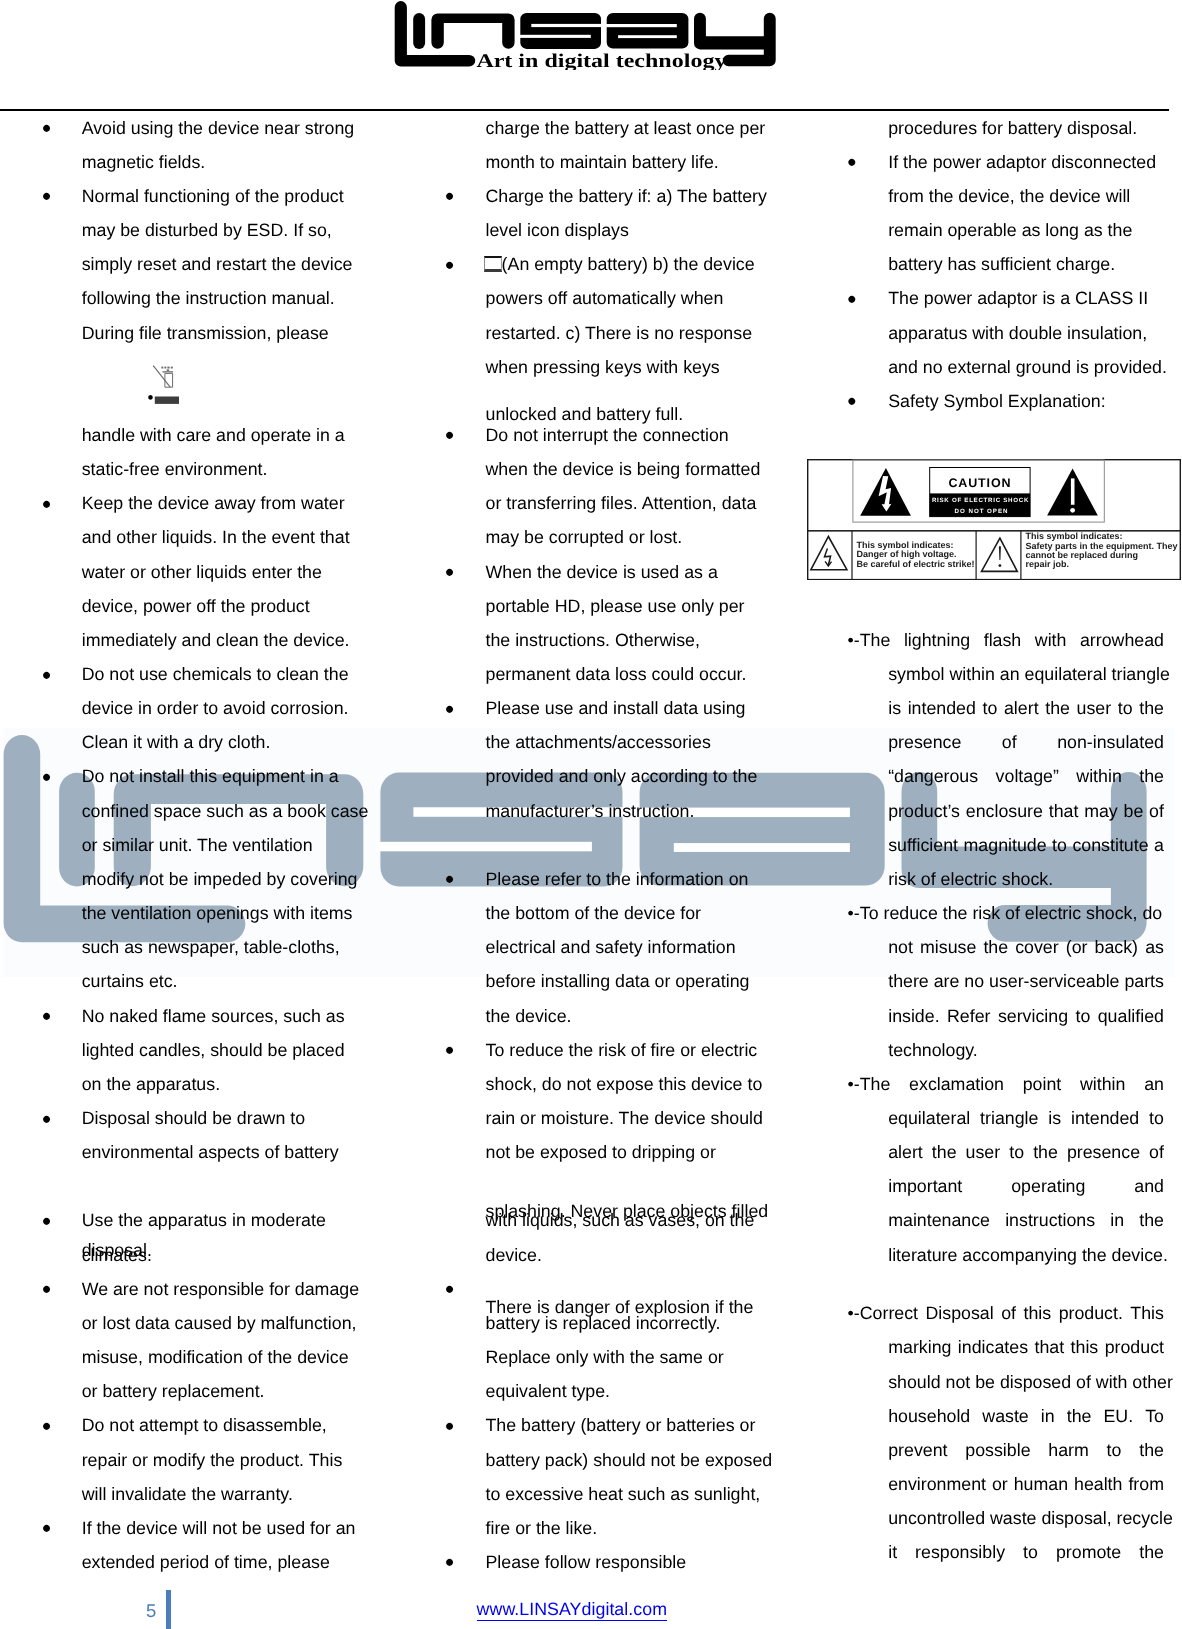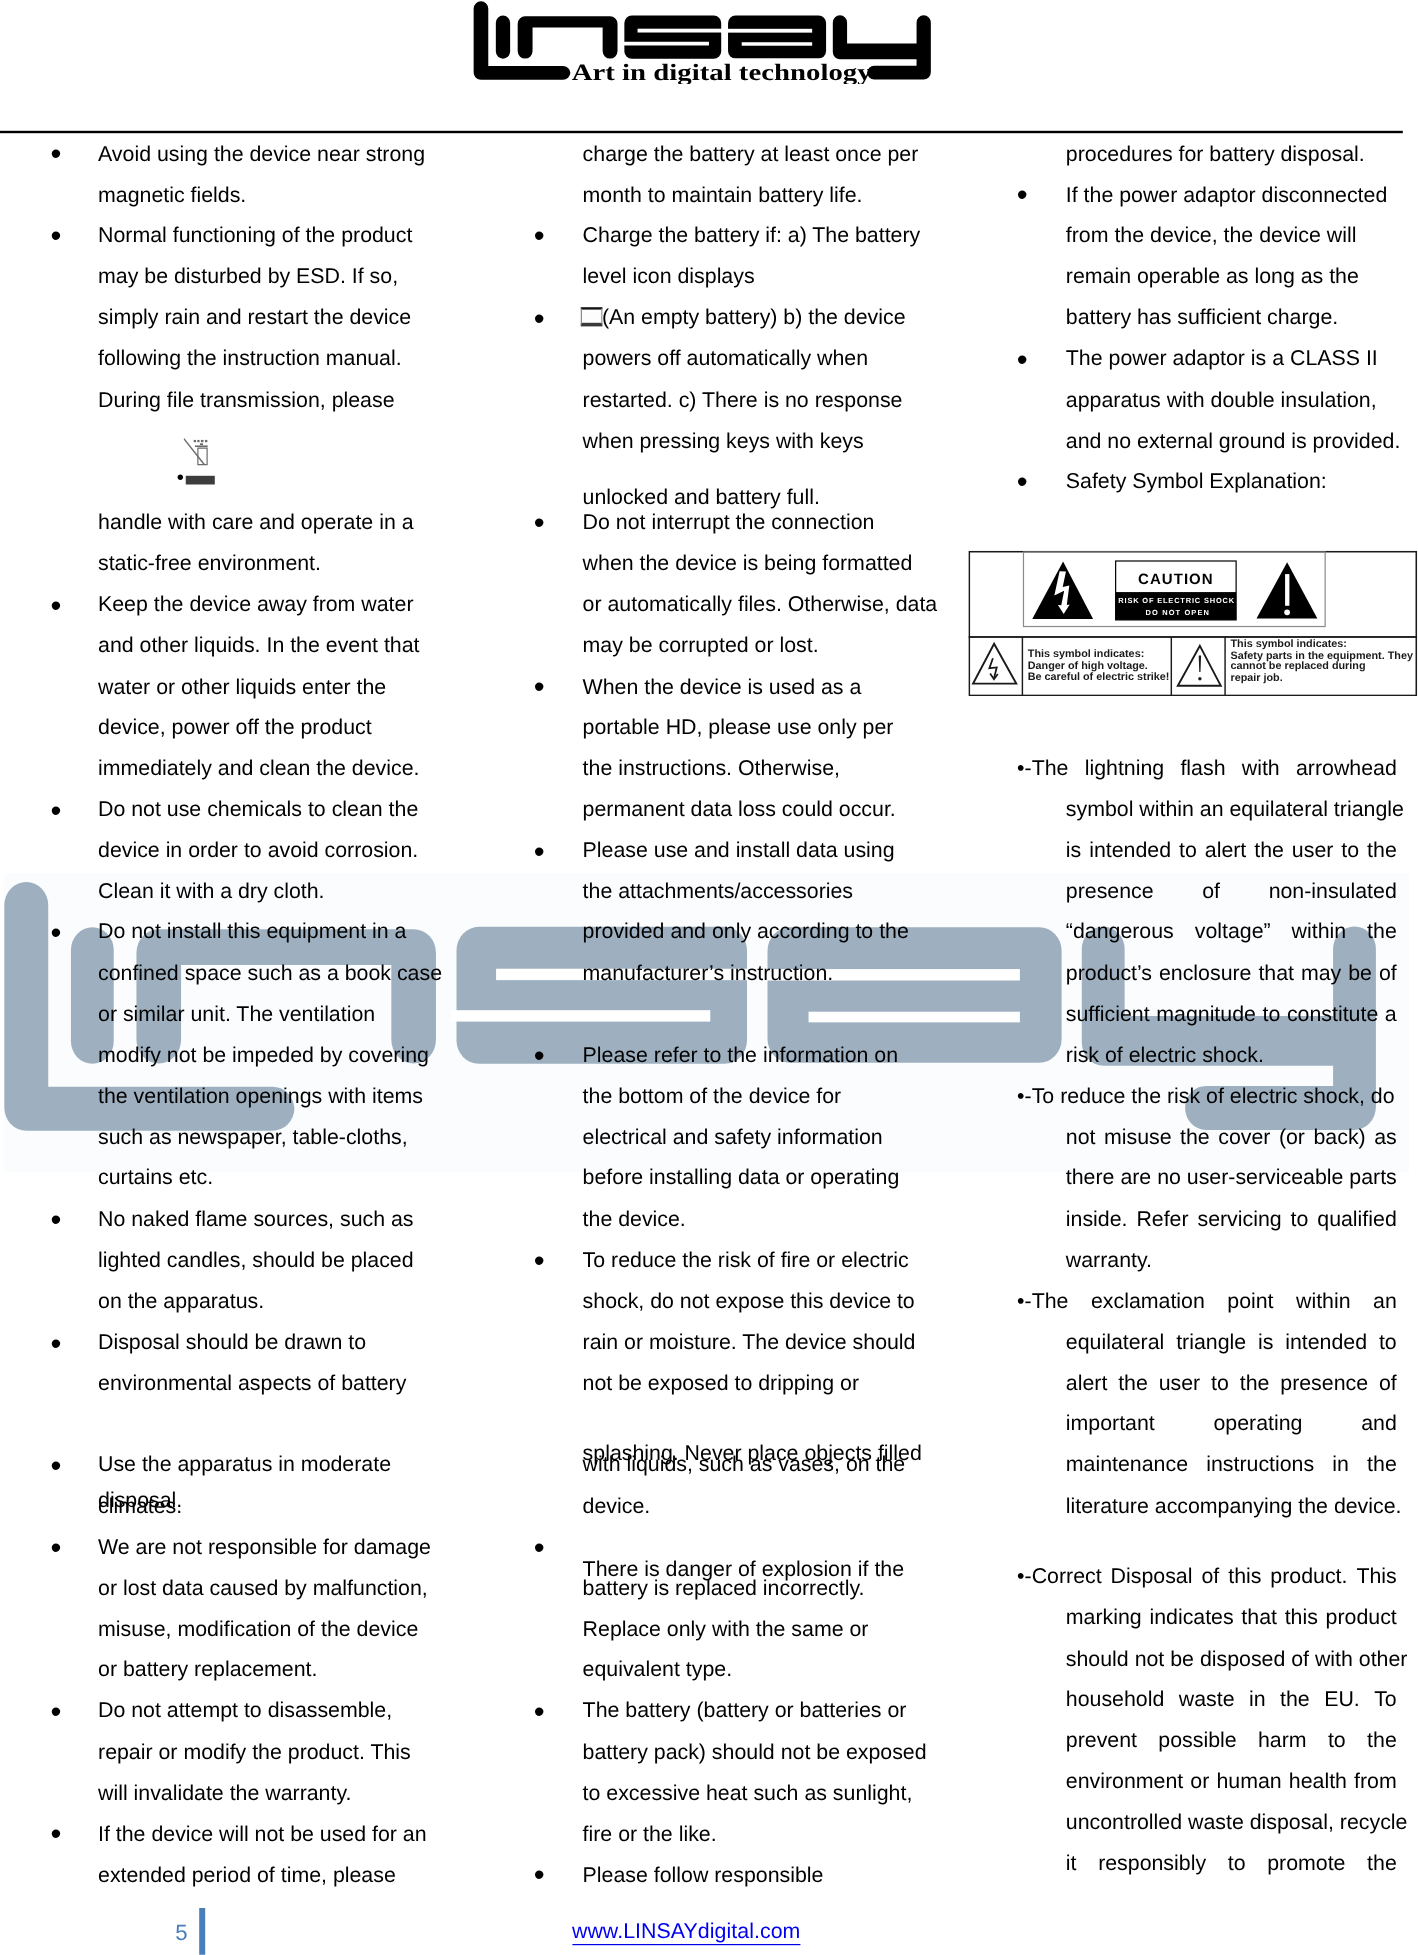--- a/index.html
+++ b/index.html
@@ -101,21 +101,21 @@
       </g>
     </g>
   </svg>
   <div class="col c1">
     <span class="bul" style="top:116.1px">•</span>
     <div class="ln" style="top:115.6px"><span>Avoid using the device near strong</span></div>
     <div class="ln" style="top:149.8px"><span>magnetic fields.</span></div>
     <span class="bul" style="top:184.4px">•</span>
     <div class="ln" style="top:183.9px"><span>Normal functioning of the product</span></div>
     <div class="ln" style="top:218.0px"><span>may be disturbed by ESD. If so,</span></div>
-    <div class="ln" style="top:252.2px"><span>simply rain and restart the device</span></div>
+    <div class="ln" style="top:252.2px"><span>simply reset and restart the device</span></div>
     <div class="ln" style="top:286.3px"><span>following the instruction manual.</span></div>
     <div class="ln" style="top:320.5px"><span>During file transmission, please</span></div>
     <span class="bul sm" style="top:385.8px">•</span>
     <div class="weee" style="top:364.8px"><svg viewBox="0 0 26.4 38.9" width="26.4" height="38.9">
           <g fill="none" stroke="#6b6b6b" stroke-width="1.0">
             <path d="M11.9 8.4 h7.7 v13.8 h-7.7 z"></path>
           </g>
           <g fill="#6b6b6b">
             <rect x="9.5" y="6.2" width="10.6" height="1.3"></rect>
             <rect x="13.6" y="4.4" width="2.6" height="1.5"></rect>
@@ -179,21 +179,21 @@
     <div class="ln" style="top:218.0px"><span>level icon displays</span></div>
     <span class="bul" style="top:252.7px">•</span>
     <div class="ln" style="top:252.2px"><span class="batticon"></span><span>(An empty battery) b) the device</span></div>
     <div class="ln" style="top:286.3px"><span>powers off automatically when</span></div>
     <div class="ln" style="top:320.5px"><span>restarted. c) There is no response</span></div>
     <div class="ln" style="top:354.6px"><span>when pressing keys with keys</span></div>
     <div class="ln" style="top:402px"><span>unlocked and battery full.</span></div>
     <span class="bul" style="top:423.4px">•</span>
     <div class="ln" style="top:422.9px"><span>Do not interrupt the connection</span></div>
     <div class="ln" style="top:457.1px"><span>when the device is being formatted</span></div>
-    <div class="ln" style="top:491.2px"><span>or automatically files. Otherwise, data</span></div>
+    <div class="ln" style="top:491.2px"><span>or transferring files. Attention, data</span></div>
     <div class="ln" style="top:525.4px"><span>may be corrupted or lost.</span></div>
     <span class="bul" style="top:560.0px">•</span>
     <div class="ln" style="top:559.5px"><span>When the device is used as a</span></div>
     <div class="ln" style="top:593.7px"><span>portable HD, please use only per</span></div>
     <div class="ln" style="top:627.9px"><span>the instructions. Otherwise,</span></div>
     <div class="ln" style="top:662.0px"><span>permanent data loss could occur.</span></div>
     <span class="bul" style="top:696.6px">•</span>
     <div class="ln" style="top:696.1px"><span>Please use and install data using</span></div>
     <div class="ln" style="top:730.3px"><span>the attachments/accessories</span></div>
     <div class="ln" style="top:764.4px"><span>provided and only according to the</span></div>
@@ -243,21 +243,21 @@
     <div class="jln" style="top:696.1px"><span class="w">is</span><span class="w">intended</span><span class="w">to</span><span class="w">alert</span><span class="w">the</span><span class="w">user</span><span class="w">to</span><span class="w">the</span></div>
     <div class="jln" style="top:730.3px"><span class="w">presence</span><span class="w">of</span><span class="w">non-insulated</span></div>
     <div class="jln" style="top:764.4px"><span class="w">“dangerous</span><span class="w">voltage”</span><span class="w">within</span><span class="w">the</span></div>
     <div class="jln" style="top:798.6px"><span class="w">product’s</span><span class="w">enclosure</span><span class="w">that</span><span class="w">may</span><span class="w">be</span><span class="w">of</span></div>
     <div class="jln" style="top:832.7px"><span class="w">sufficient</span><span class="w">magnitude</span><span class="w">to</span><span class="w">constitute</span><span class="w">a</span></div>
     <div class="jln nojust" style="top:866.9px"><span class="w">risk of electric shock.</span></div>
     <div class="jln lead nojust" style="top:901.0px"><span class="w lead-group"><span class="mk">•-</span><span class="w">To reduce the risk of electric shock, do</span></span></div>
     <div class="jln" style="top:935.2px"><span class="w">not</span><span class="w">misuse</span><span class="w">the</span><span class="w">cover</span><span class="w">(or</span><span class="w">back)</span><span class="w">as</span></div>
     <div class="jln nojust" style="top:969.4px"><span class="w">there are no user-serviceable parts</span></div>
     <div class="jln" style="top:1003.5px"><span class="w">inside.</span><span class="w">Refer</span><span class="w">servicing</span><span class="w">to</span><span class="w">qualified</span></div>
-    <div class="jln nojust" style="top:1037.7px"><span class="w">warranty.</span></div>
+    <div class="jln nojust" style="top:1037.7px"><span class="w">technology.</span></div>
     <div class="jln lead" style="top:1071.8px"><span class="w lead-group"><span class="mk">•-</span><span class="w">The</span></span><span class="w">exclamation</span><span class="w">point</span><span class="w">within</span><span class="w">an</span></div>
     <div class="jln" style="top:1106.0px"><span class="w">equilateral</span><span class="w">triangle</span><span class="w">is</span><span class="w">intended</span><span class="w">to</span></div>
     <div class="jln" style="top:1140.1px"><span class="w">alert</span><span class="w">the</span><span class="w">user</span><span class="w">to</span><span class="w">the</span><span class="w">presence</span><span class="w">of</span></div>
     <div class="jln" style="top:1174.2px"><span class="w">important</span><span class="w">operating</span><span class="w">and</span></div>
     <div class="jln" style="top:1208.4px"><span class="w">maintenance</span><span class="w">instructions</span><span class="w">in</span><span class="w">the</span></div>
     <div class="jln nojust" style="top:1242.6px"><span class="w">literature accompanying the device.</span></div>
     <div class="jln lead" style="top:1301.3px"><span class="w lead-group"><span class="mk">•-</span><span class="w">Correct</span></span><span class="w">Disposal</span><span class="w">of</span><span class="w">this</span><span class="w">product.</span><span class="w">This</span></div>
     <div class="jln" style="top:1335.4px"><span class="w">marking</span><span class="w">indicates</span><span class="w">that</span><span class="w">this</span><span class="w">product</span></div>
     <div class="jln nojust" style="top:1369.6px"><span class="w">should not be disposed of with other</span></div>
     <div class="jln" style="top:1403.7px"><span class="w">household</span><span class="w">waste</span><span class="w">in</span><span class="w">the</span><span class="w">EU.</span><span class="w">To</span></div>

